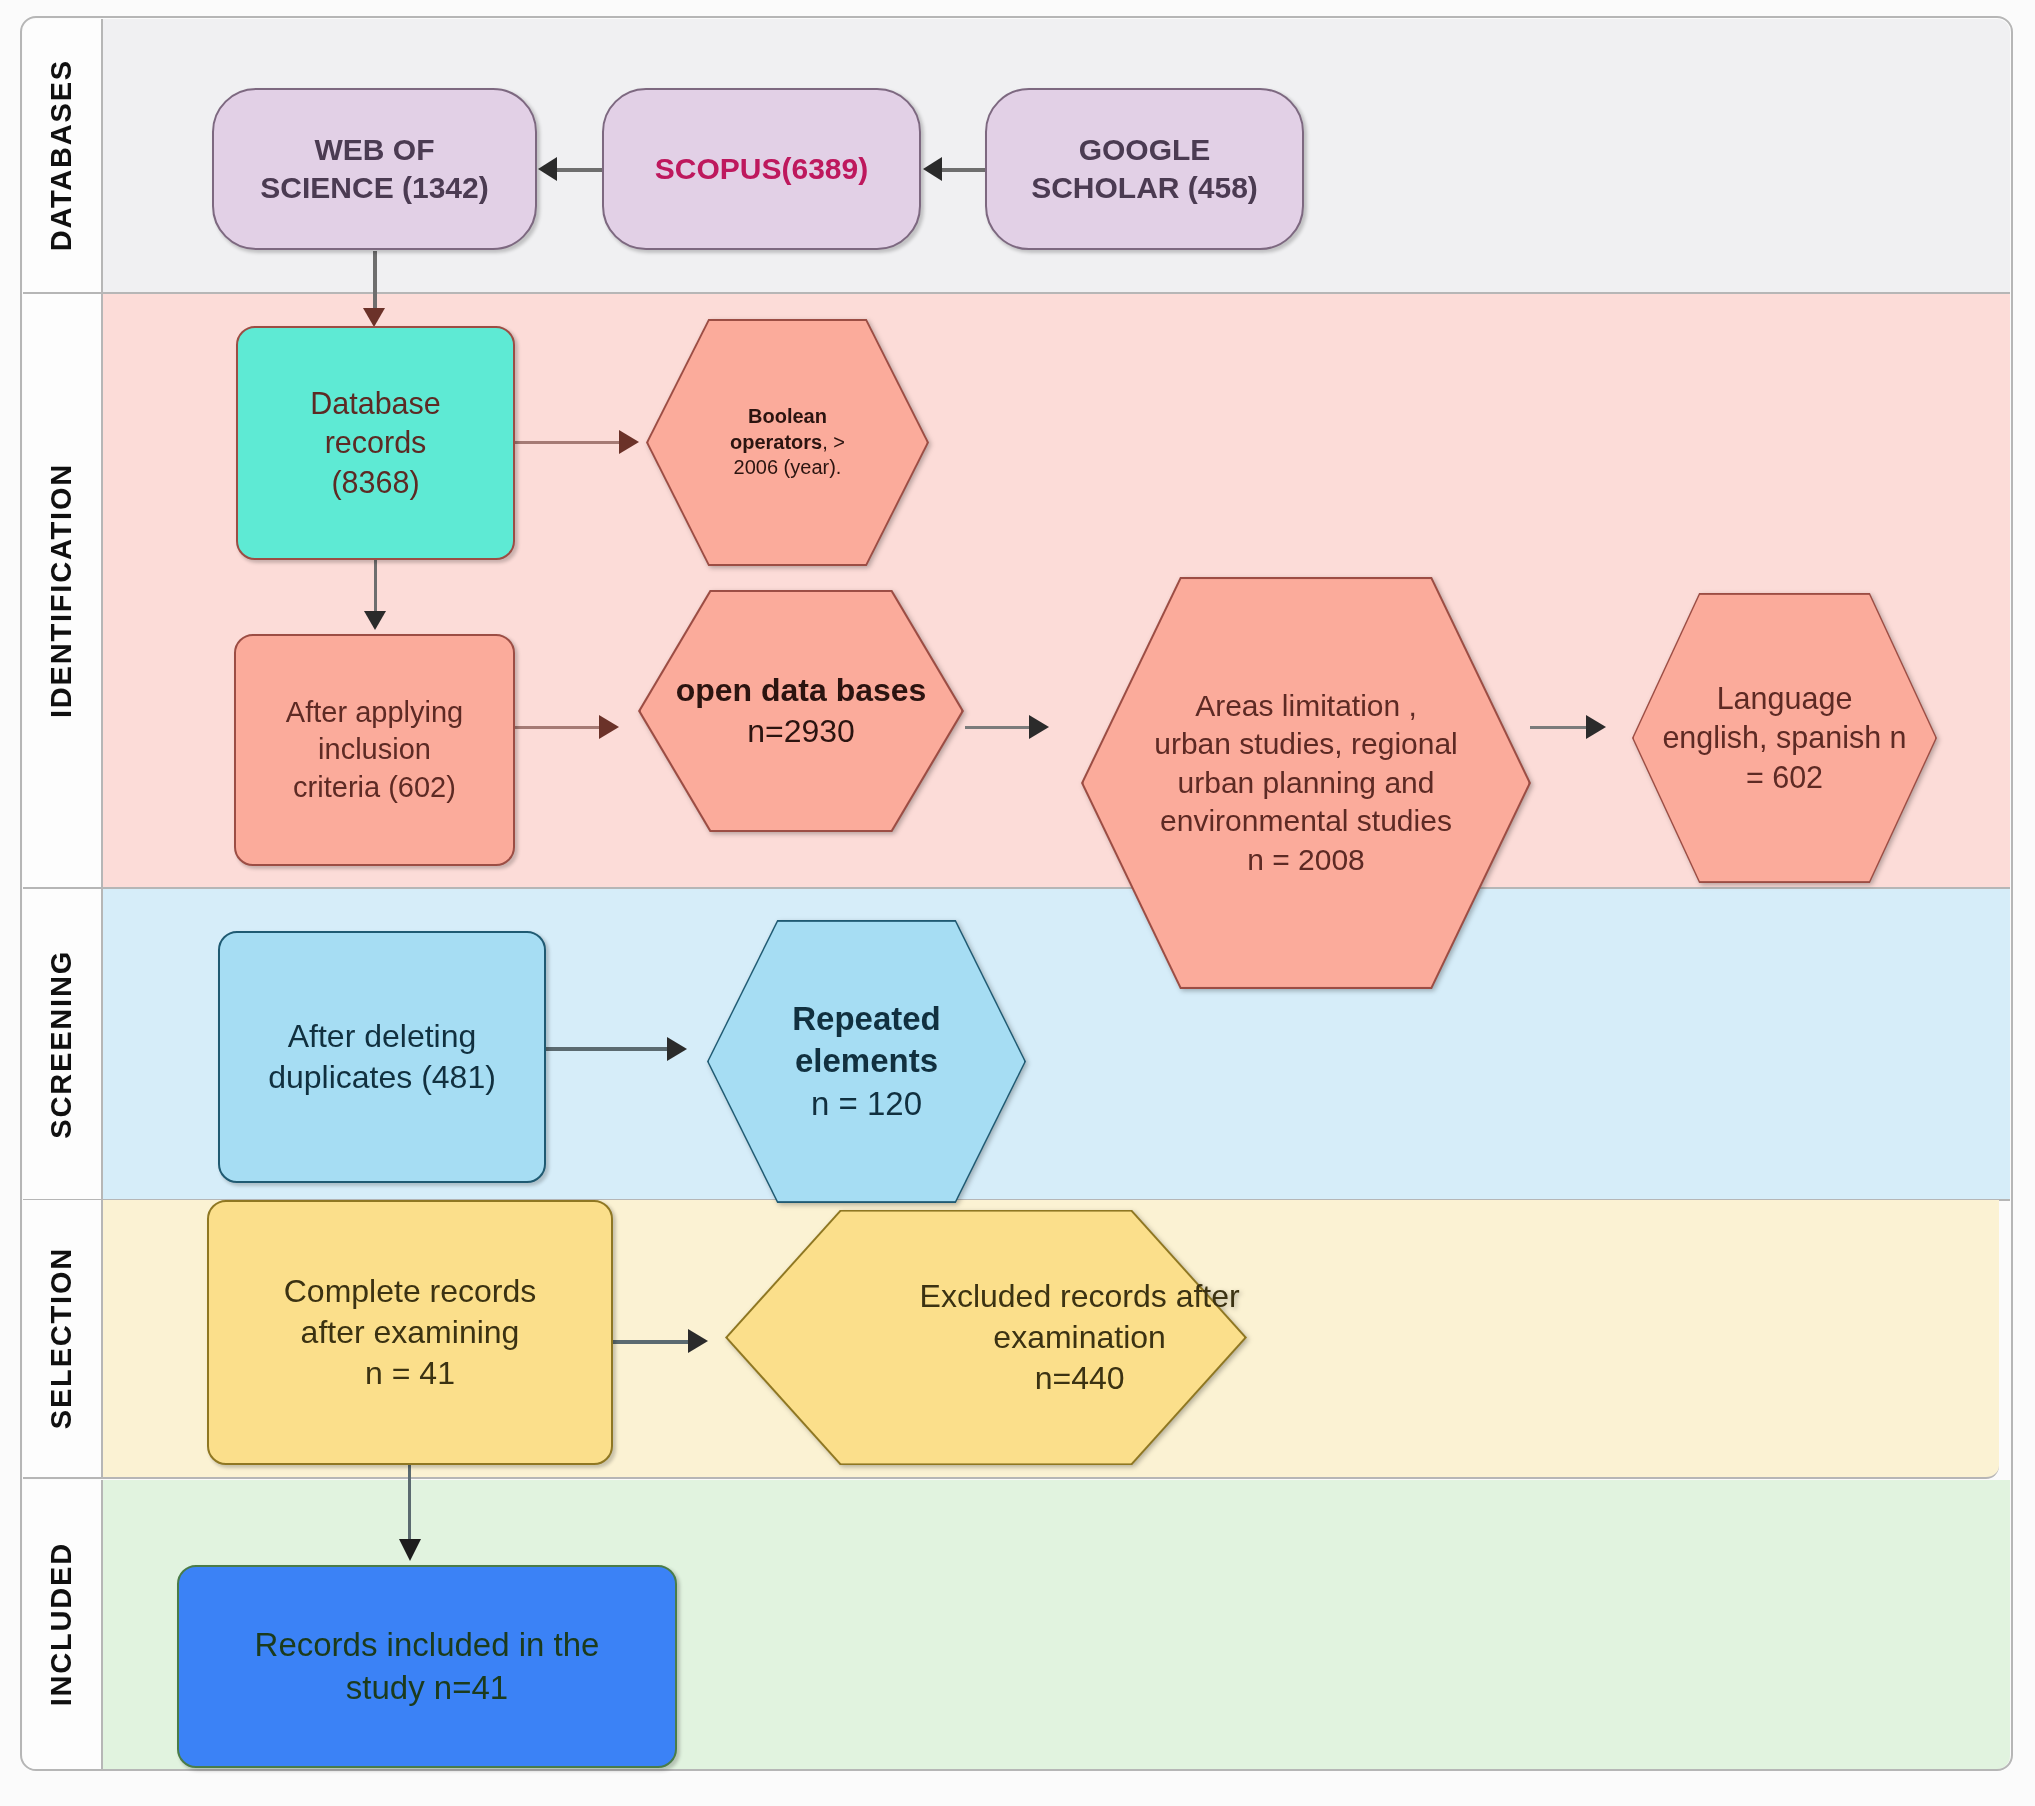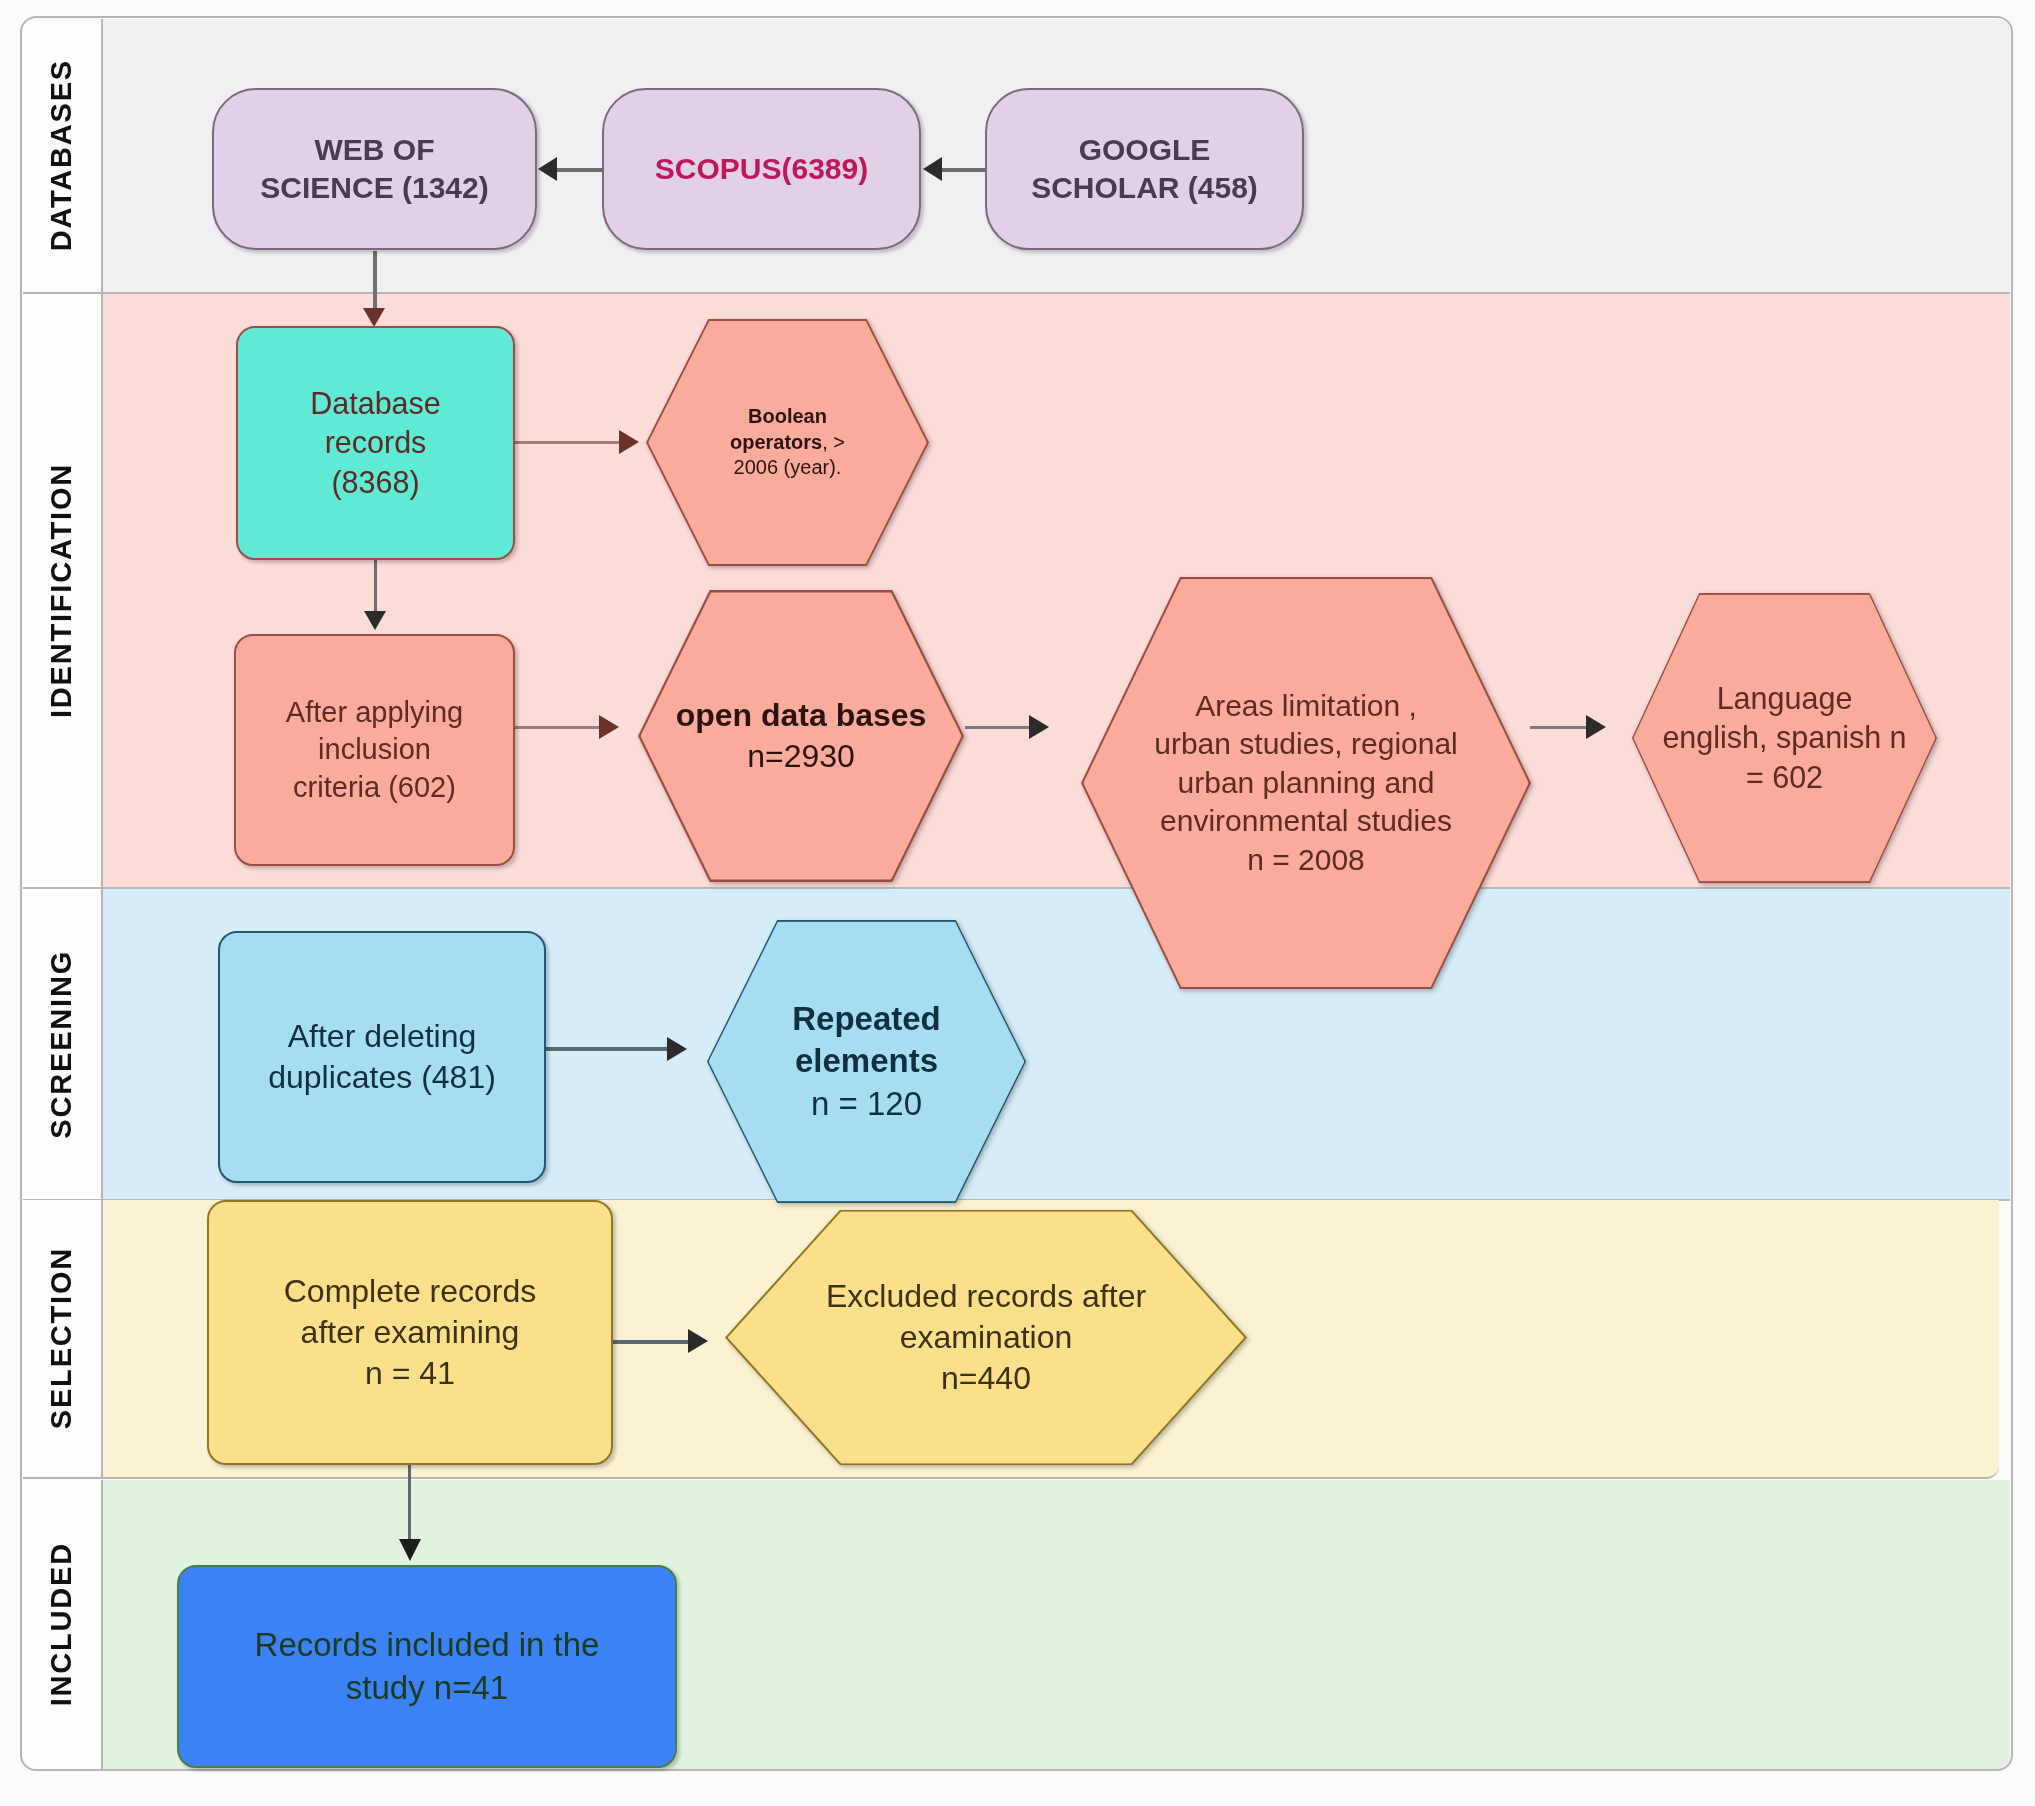--- a/index.html
+++ b/index.html
@@ -198,21 +198,21 @@
   <div class="arrow-head arrow-down" style="left:364px; top:611px; border-top:19px solid #2b2b2b;"></div>
 
   <div class="node rect" style="left:234px; top:634px; width:281px; height:232px;
               background:#fbab9b; border-color:#9c4d44; color:#5d2a24;
               font-size:29px;">
     <span class="txt">After applying
 inclusion
 criteria  (602)</span>
   </div>
 
-  <div class="node hex" style="left:638px; top:590px; width:326px; height:292px;
+  <div class="node hex" style="left:638px; top:590px; width:326px; height:242px;
               color:#2b1410; font-size:32px;">
     <span class="hexborder" style="background:#9c4d44;"></span>
     <span class="hexfill" style="background:#fbab9b; transform:scale(0.985);"></span>
     <span class="txt"><b>open data bases</b><br><span>n=2930</span></span>
   </div>
 
   <div class="conn-line" style="left:515px; top:726px; width:87px; height:2.9px; background:#a57a74;"></div>
   <div class="arrow-head arrow-right" style="left:599px; top:715px; border-left:20.3px solid #6b3229;"></div>
 
   <div class="node hex" style="left:1081px; top:577px; width:450px; height:412px;
@@ -261,21 +261,21 @@
 
   <div class="node rect" style="left:207px; top:1200px; width:406px; height:265px;
               background:#fbdf8b; border-color:#8f7722; color:#3b3212;
               font-size:32px;">
     <span class="txt">Complete records
 after examining
 n = 41</span>
   </div>
 
   <div class="node hex" style="left:725px; top:1210px; width:522px; height:255px;
-              color:#3b3212; font-size:32px;">
+              color:#3b3212; font-size:32px;justify-content:flex-end;">
     <span class="hexborder" style="background:#8f7722;"></span>
     <span class="hexfill" style="background:#fbdf8b; transform:scale(0.99);"></span>
     <span class="txt">Excluded records after
 examination
 n=440</span>
   </div>
 
   <div class="conn-line" style="left:613px; top:1340px; width:78px; height:3.6px; background:#5b6a70;"></div>
   <div class="arrow-head arrow-right" style="left:688px; top:1329px; border-left:20.3px solid #2b2b2b;"></div>
 

